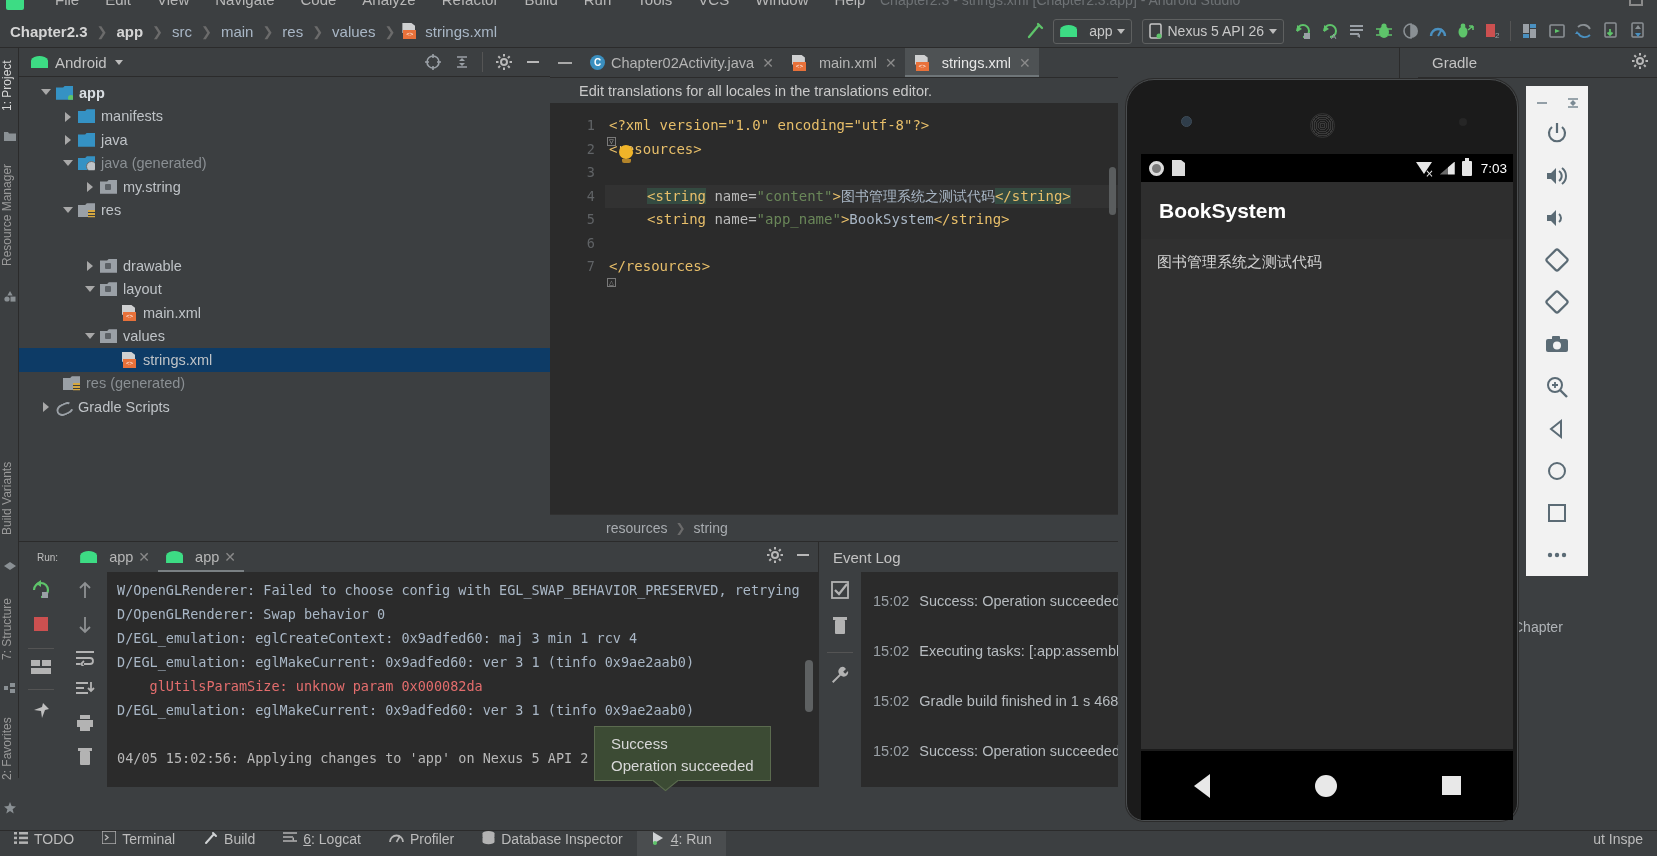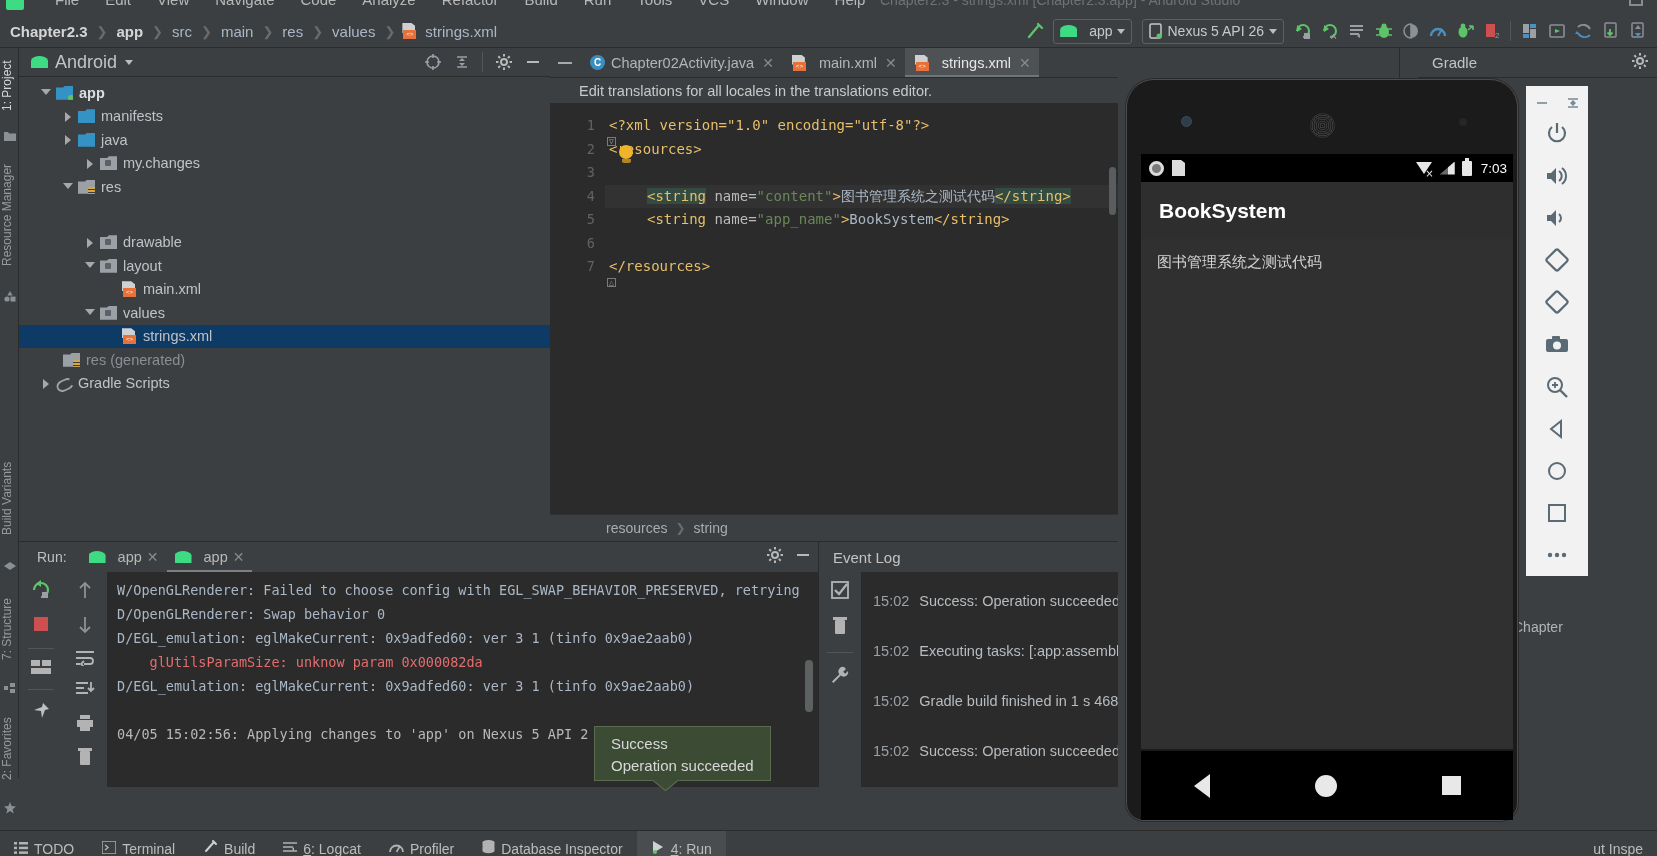--- a/index.html
+++ b/index.html
@@ -100,21 +100,21 @@
   }
   .projhdr {
     height: 29px; display: flex; align-items: center; padding-left: 12px;
     border-bottom: 1px solid #2b2b2b; position: relative;
   }
   .droidicon {
     width:17px;height:12px;margin-right:7px;
     background:#3ddc84;
     clip-path: polygon(0 35%, 8% 18%, 20% 8%, 35% 2%, 50% 0, 65% 2%, 80% 8%, 92% 18%, 100% 35%, 100% 100%, 0 100%);
   }
-  .projhdr .title { font-size: 18px; color: #c3c3c3; }
+  .projhdr .title { font-size: 15px; color: #c3c3c3; }
   .projhdr .caret { margin-left: 8px; }
   .projhdr .acts { position:absolute; right: 4px; display:flex; align-items:center; gap:2px; }
 
   .tree { padding-top: 4px; font-size: 14.5px; }
   .trow {
     height: 23.5px; display: flex; align-items: center; white-space: nowrap;
     position: relative;
   }
   .trow.selected { background: #0d3b66; }
   .tri {
@@ -221,21 +221,21 @@
     position: absolute; left: 1513px; top: 619px; font-size: 14px; color:#b0b4b8;
     white-space: nowrap;
   }
 
   
   .runpanel {
     position: absolute; left: 19px; top: 541px; width: 799px; height: 246px;
     background: #3c3f41; border-top: 1px solid #2b2b2b;
   }
   .runhdr { height: 30px; display: flex; align-items: center; position: relative; }
-  .runhdr .rl { font-size: 14px; color: #bfbfbf; padding: 0 14px 0 18px; text-align: center; }
+  .runhdr .rl { font-size: 10px; color: #bfbfbf; padding: 0 14px 0 18px; text-align: center; }
   .rtab {
     display:flex; align-items:center; gap:5px; padding: 0 8px; height: 30px;
     font-size: 14.5px; color: #b8b8b8; position: relative;
   }
   .rtab.active::after { content:''; position:absolute;left:0;right:0;bottom:0;height:2px;background:#7a8083; }
   .rtab .x { color:#8a8a8a; font-size:14px; }
   .runhdr .racts { position:absolute; right: 6px; display:flex; align-items:center; gap:10px; }
   .runtoolbar {
     position: absolute; left: 0; top: 30px; width: 88px; bottom: 0;
     display:flex;
@@ -281,21 +281,21 @@
     background:#3c4b34; border-right:1px solid #5b6b4f; border-bottom:1px solid #5b6b4f;
     transform: rotate(45deg) skew(-6deg,-6deg);
   }
 
   
   .statusbar {
     position: absolute; left: 0; bottom: 0; width: 1657px; height: 26px;
     background: #3c3f41; border-top: 1px solid #2b2b2b;
     display: flex; align-items: center; font-size: 14px; color: #bcbcbc;
   }
-  .sbitem { display:flex; align-items:flex-end; gap:6px; padding: 0 14px; height:26px; white-space:nowrap; }
+  .sbitem { display:flex; align-items:flex-start; gap:6px; padding: 0 14px; height:26px; white-space:nowrap; }
   .sbitem.active { background: #4a4d4f; }
   .sbitem u { text-decoration: underline; }
 
   
   .emuwrap {
     position: absolute; left: 1118px; top: 79px; width: 408px; height: 742px; z-index: 40;
   }
   .phone {
     position:absolute; left: 8px; top: 0; width: 392px; height: 742px;
     background: #1b1b1b; border-radius: 28px 28px 18px 18px;
@@ -588,24 +588,29 @@
       <div class="trow" style="padding-left:44px;">
         <span class="tri r"></span>
         <span class="fld"></span>
         <span class="lbl">manifests</span>
       </div>
       <div class="trow" style="padding-left:44px;">
         <span class="tri r"></span>
         <span class="fld"></span>
         <span class="lbl">java</span>
       </div>
+      <div class="trow" style="padding-left:44px;">
+        <span class="tri d"></span>
+        <span class="fld gear"></span>
+        <span class="lbl dim">java (generated)</span>
+      </div>
       <div class="trow" style="padding-left:66px;">
         <span class="tri r"></span>
         <span class="fld plain"></span>
-        <span class="lbl">my.changes</span>
+        <span class="lbl">my.string</span>
       </div>
       <div class="trow" style="padding-left:44px;">
         <span class="tri d"></span>
         <span class="fld grey lines"></span>
         <span class="lbl">res</span>
       </div>
       <div class="trow" style="padding-left:66px;margin-top:32px;">
         <span class="tri r"></span>
         <span class="fld plain"></span>
         <span class="lbl">drawable</span>
@@ -807,20 +812,21 @@
               <rect x="4" y="4" width="10" height="14" rx="1" fill="#b3b3b3"></rect>
               <rect x="2" y="1" width="14" height="3" fill="#b3b3b3"></rect>
             </svg>
         </span>
       </div>
     </div>
 
     <div class="console">
       <div class="cline">W/OpenGLRenderer: Failed to choose config with EGL_SWAP_BEHAVIOR_PRESERVED, retrying</div>
       <div class="cline">D/OpenGLRenderer: Swap behavior 0</div>
+      <div class="cline">D/EGL_emulation: eglCreateContext: 0x9adfed60: maj 3 min 1 rcv 4</div>
       <div class="cline">D/EGL_emulation: eglMakeCurrent: 0x9adfed60: ver 3 1 (tinfo 0x9ae2aab0)</div>
       <div class="cline err">    glUtilsParamSize: unknow param 0x000082da</div>
       <div class="cline">D/EGL_emulation: eglMakeCurrent: 0x9adfed60: ver 3 1 (tinfo 0x9ae2aab0)</div>
       <div class="cline"></div>
       <div class="cline last">04/05 15:02:56: Applying changes to 'app' on Nexus 5 API 2</div>
       <div class="conscroll"></div>
     </div>
   </div>
 
   <div class="eventpanel">

